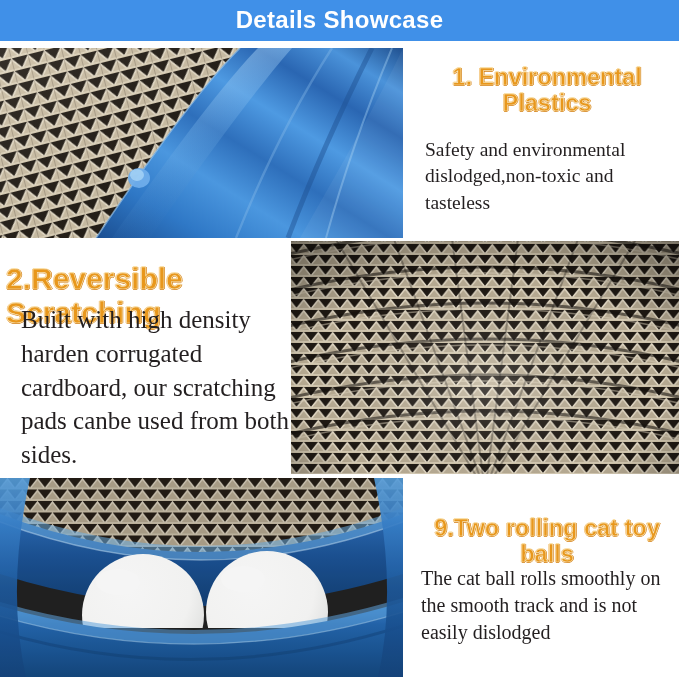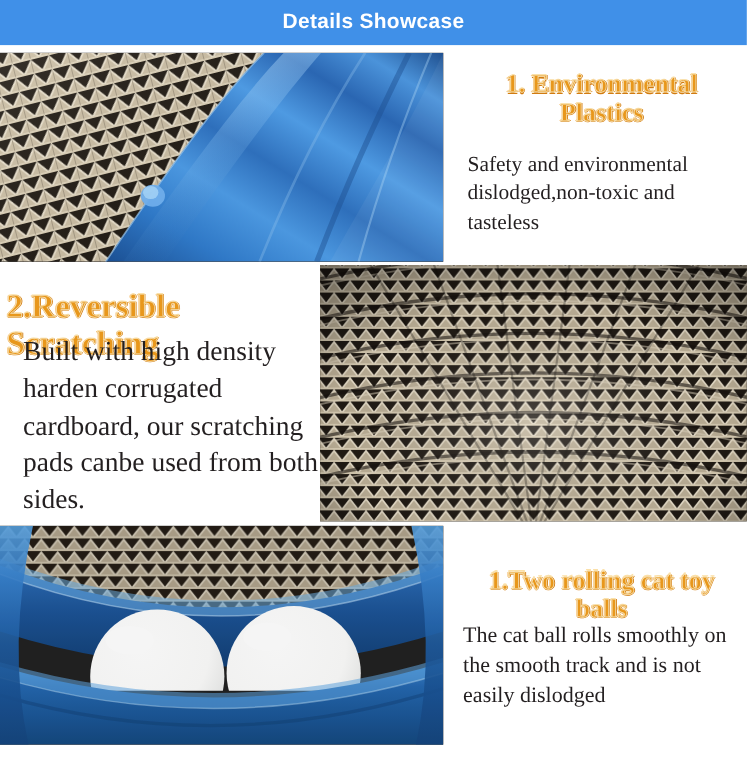--- a/index.html
+++ b/index.html
@@ -24,21 +24,21 @@
     height: 41px;
     background: #4090e8;
     display: flex;
     align-items: center;
     justify-content: center;
   }
   .banner-title {
     color: #ffffff;
     font-family: "Liberation Sans", sans-serif;
     font-weight: bold;
-    font-size: 19px;
+    font-size: 24px;
     letter-spacing: 0.3px;
     line-height: 1;
     padding-bottom: 2px;
   }
 
   
   .photo {
     position: absolute;
     overflow: hidden;
     background: #222;
@@ -51,21 +51,21 @@
     position: absolute;
     left: 0; top: 0;
     width: 100%;
     height: 100%;
     display: block;
   }
 
   
   .heading {
     position: absolute;
-    font-family: Liberation Serif, serif;
+    font-family: Liberation Sans, sans-serif;
     font-weight: bold;
     color: #e8971c;
     -webkit-text-stroke: 0.7px #f7e2b4;
     text-shadow:
        1px 0 0 #d17b10,
       -1px 0 0 #f6c277,
        0 1px 0 #d17b10,
        0 -1px 0 #fbe0a8;
     line-height: 1.12;
   }
@@ -299,14 +299,14 @@
     <path d="M0 124 Q200 182 403 120 L403 134 Q200 196 0 138 Z" fill="#63aae6" opacity="0.55"></path>
     <path d="M0 138 Q200 196 403 134" fill="none" stroke="#bfdff7" stroke-width="1.3" opacity="0.45"></path>
     <path d="M0 154 Q200 212 403 148" fill="none" stroke="#0f3a6b" stroke-width="3" opacity="0.35"></path>
 
     <path d="M0 0 L0 199 L26 199 Q6 110 30 0 Z" fill="url(#blueOuter3)" opacity="0.9"></path>
     <path d="M403 0 L403 199 L378 199 Q398 110 374 0 Z" fill="url(#blueOuter3)" opacity="0.9"></path>
     <rect x="0" y="0" width="403" height="199" fill="#000000" opacity="0.04"></rect>
   </svg>
 </div>
 
-<div class="heading" id="heading-3">1.Two rolling cat toy balls</div>
+<div class="heading" id="heading-3">9.Two rolling cat toy balls</div>
 <div class="body-text" id="body-3">The cat ball rolls smoothly on the smooth track and is not easily dislodged</div>
 
 </body></html>

